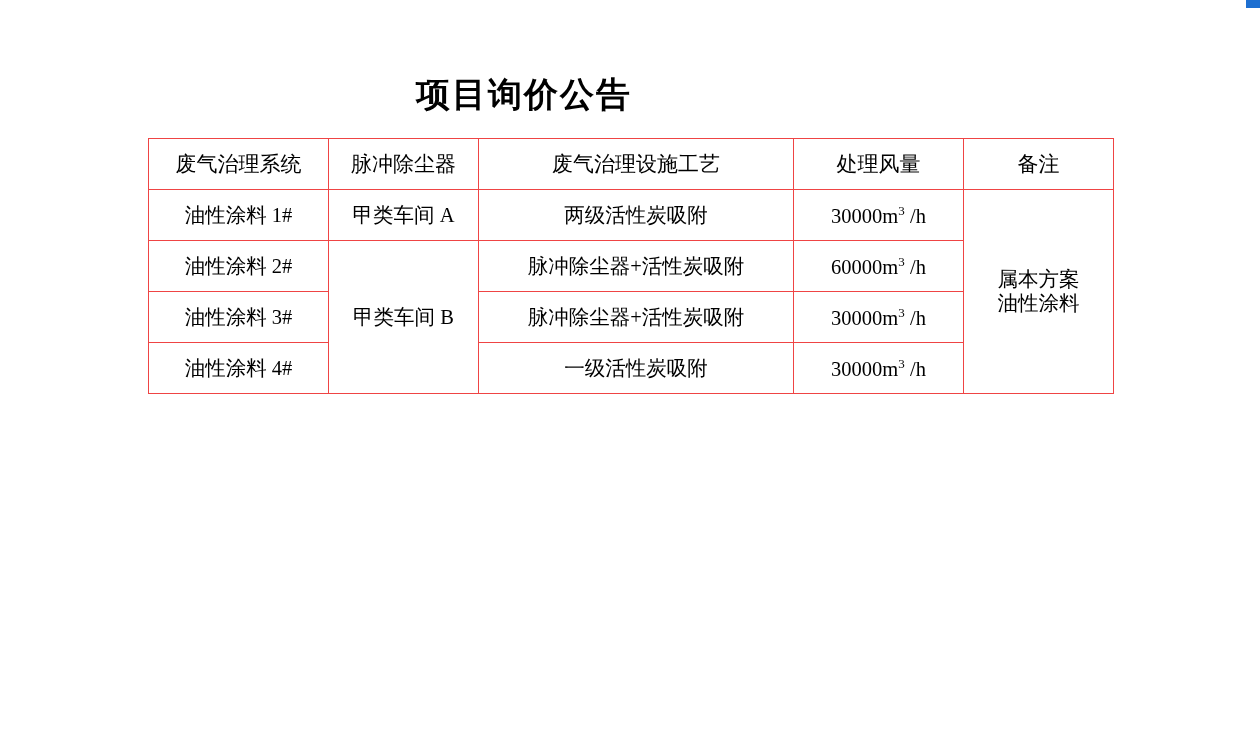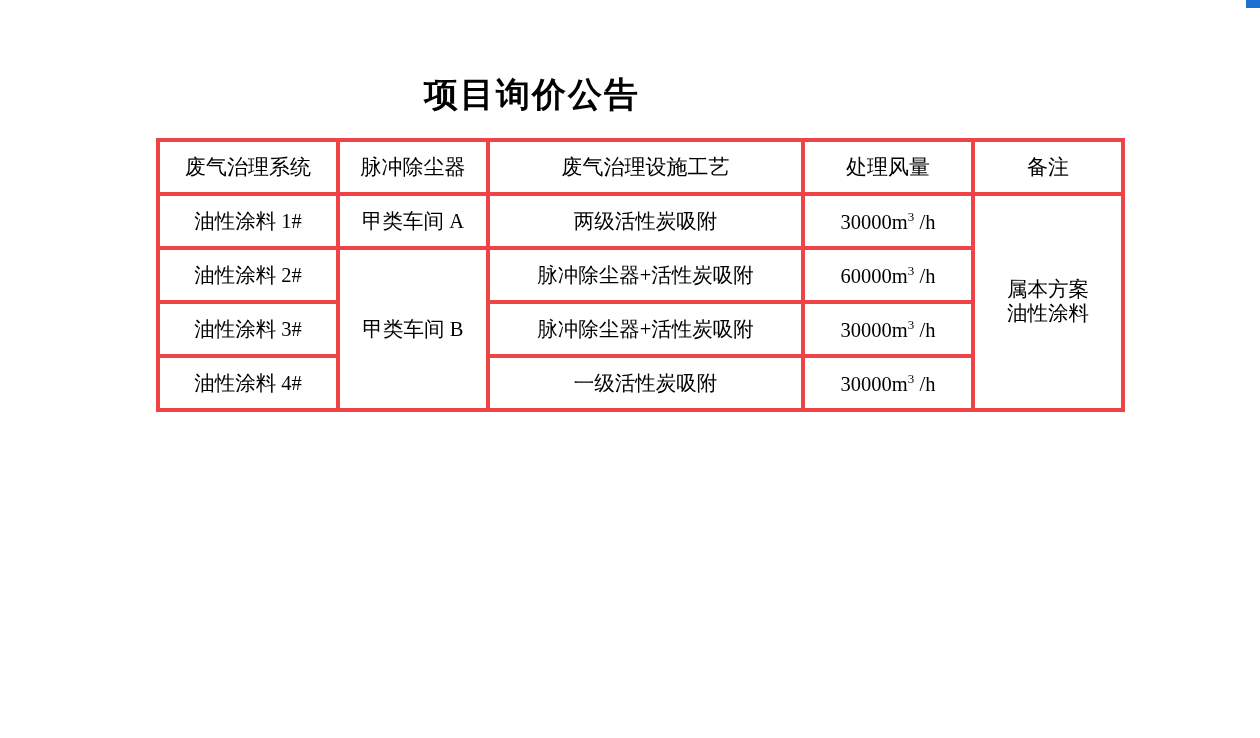--- a/index.html
+++ b/index.html
@@ -34,21 +34,21 @@
     position: absolute;
     right: 0;
     top: 0;
     width: 14px;
     height: 8px;
     background: #1d6fd1;
   }
   .doc-body {
     position: absolute;
     top: 8px;
-    left: 16px;
+    left: 8px;
     width: 1032px;
     height: 730px;
     padding: 0 140px 0 140px;
     box-sizing: border-box;
   }
   .doc-title {
     text-align: center;
     font-size: 34px;
     font-weight: bold;
     letter-spacing: 2px;
@@ -67,21 +67,21 @@
   p.para.tight {
     margin-top: 6px;
   }
   table.facility {
     border-collapse: collapse;
     width: 965px;
     margin: 12px 0 0 0;
     table-layout: fixed;
   }
   table.facility td, table.facility th {
-    border: 4px solid #ef4444;
+    border: 1px solid #ef4444;
     font-size: 20.5px;
     font-weight: normal;
     text-align: center;
     vertical-align: middle;
     height: 50px;
     padding: 0 4px;
     font-family: "Liberation Serif", "DejaVu Serif", serif;
   }
   table.facility th {
     font-size: 21px;

